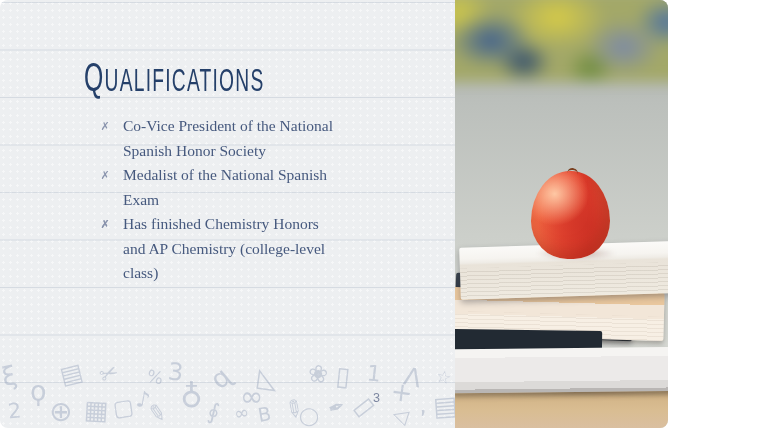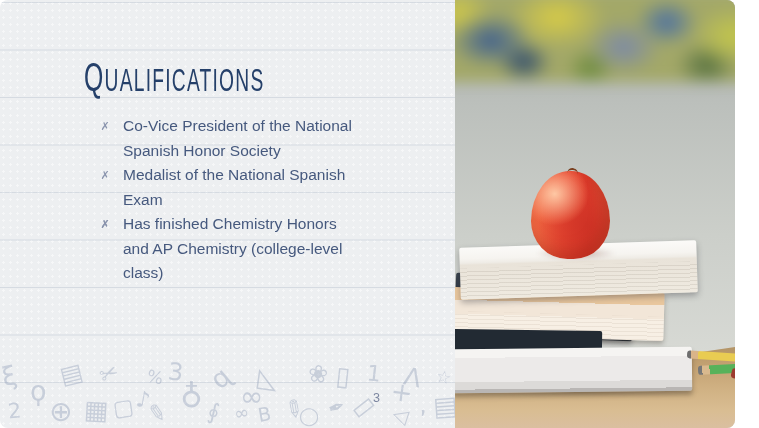--- a/index.html
+++ b/index.html
@@ -1,16 +1,16 @@
 <!DOCTYPE html>
 <html style="--paper: #edeff1; --title: #25406a; --body: #46597e; --marker: #8a94ad; --doodle: #94a1ba; --pagenum: #7c86a0; --apple: #e84a33; --desk: #d0b183; --pencil_yellow: #e9cc52; --pencil_green: #57b25a;"><head>
 <meta charset="utf-8">
 <style>
   html,body{margin:0;padding:0;background:#ffffff;}
-  #stage{position:relative;width:735px;height:428px;overflow:hidden;border-radius:8px;
+  #stage{position:relative;width:668px;height:428px;overflow:hidden;border-radius:8px;
          font-family:"Liberation Sans",sans-serif;}
 
   
   #paper{position:absolute;left:0;top:0;width:455px;height:428px;
          background-color:var(--paper,#edeff1);
          background-image:
            repeating-linear-gradient(180deg,
              rgba(158,172,190,0.30) 0px, rgba(158,172,190,0.30) 1px,
              transparent 1px, transparent 47.5px),
            radial-gradient(rgba(255,255,255,0.5) 1px, transparent 1.3px);
@@ -23,21 +23,21 @@
          letter-spacing:2px;transform:scaleX(0.62);transform-origin:0 50%;
          white-space:nowrap;}
   #title::first-letter{font-size:40px;}
 
   #bullets{position:absolute;left:96px;top:114px;width:330px;margin:0;padding:0;
            list-style:none;}
   #bullets li{position:relative;padding-left:27px;margin:0;
               font-size:15.5px;line-height:24.5px;color:var(--body,#46597e);}
   #bullets .marker{position:absolute;left:1px;top:0;width:16px;text-align:center;
                    font-size:11px;line-height:24.5px;color:var(--marker,#8a94ad);}
-  #bullets .btext{white-space:pre-line;}
+  #bullets .btext{white-space:pre-line;font-family:Liberation Serif, serif;}
 
   #doodles{position:absolute;left:0;top:355px;width:455px;height:73px;
            color:var(--doodle,#9aa6bd);opacity:0.42;pointer-events:none;}
   #doodles .d{position:absolute;line-height:1;font-family:"DejaVu Sans",sans-serif;}
 
   #pagenum{position:absolute;left:373px;top:391px;font-size:12.5px;
            color:var(--pagenum,#7c86a0);}
 
   
   #photo{position:absolute;left:455px;top:0;width:304px;height:428px;overflow:hidden;}

